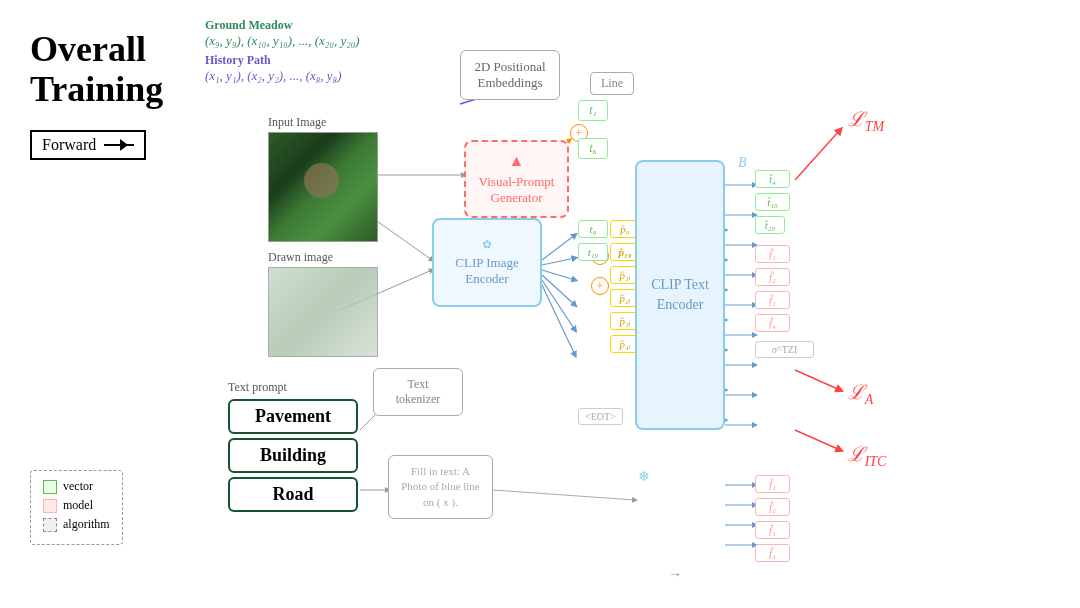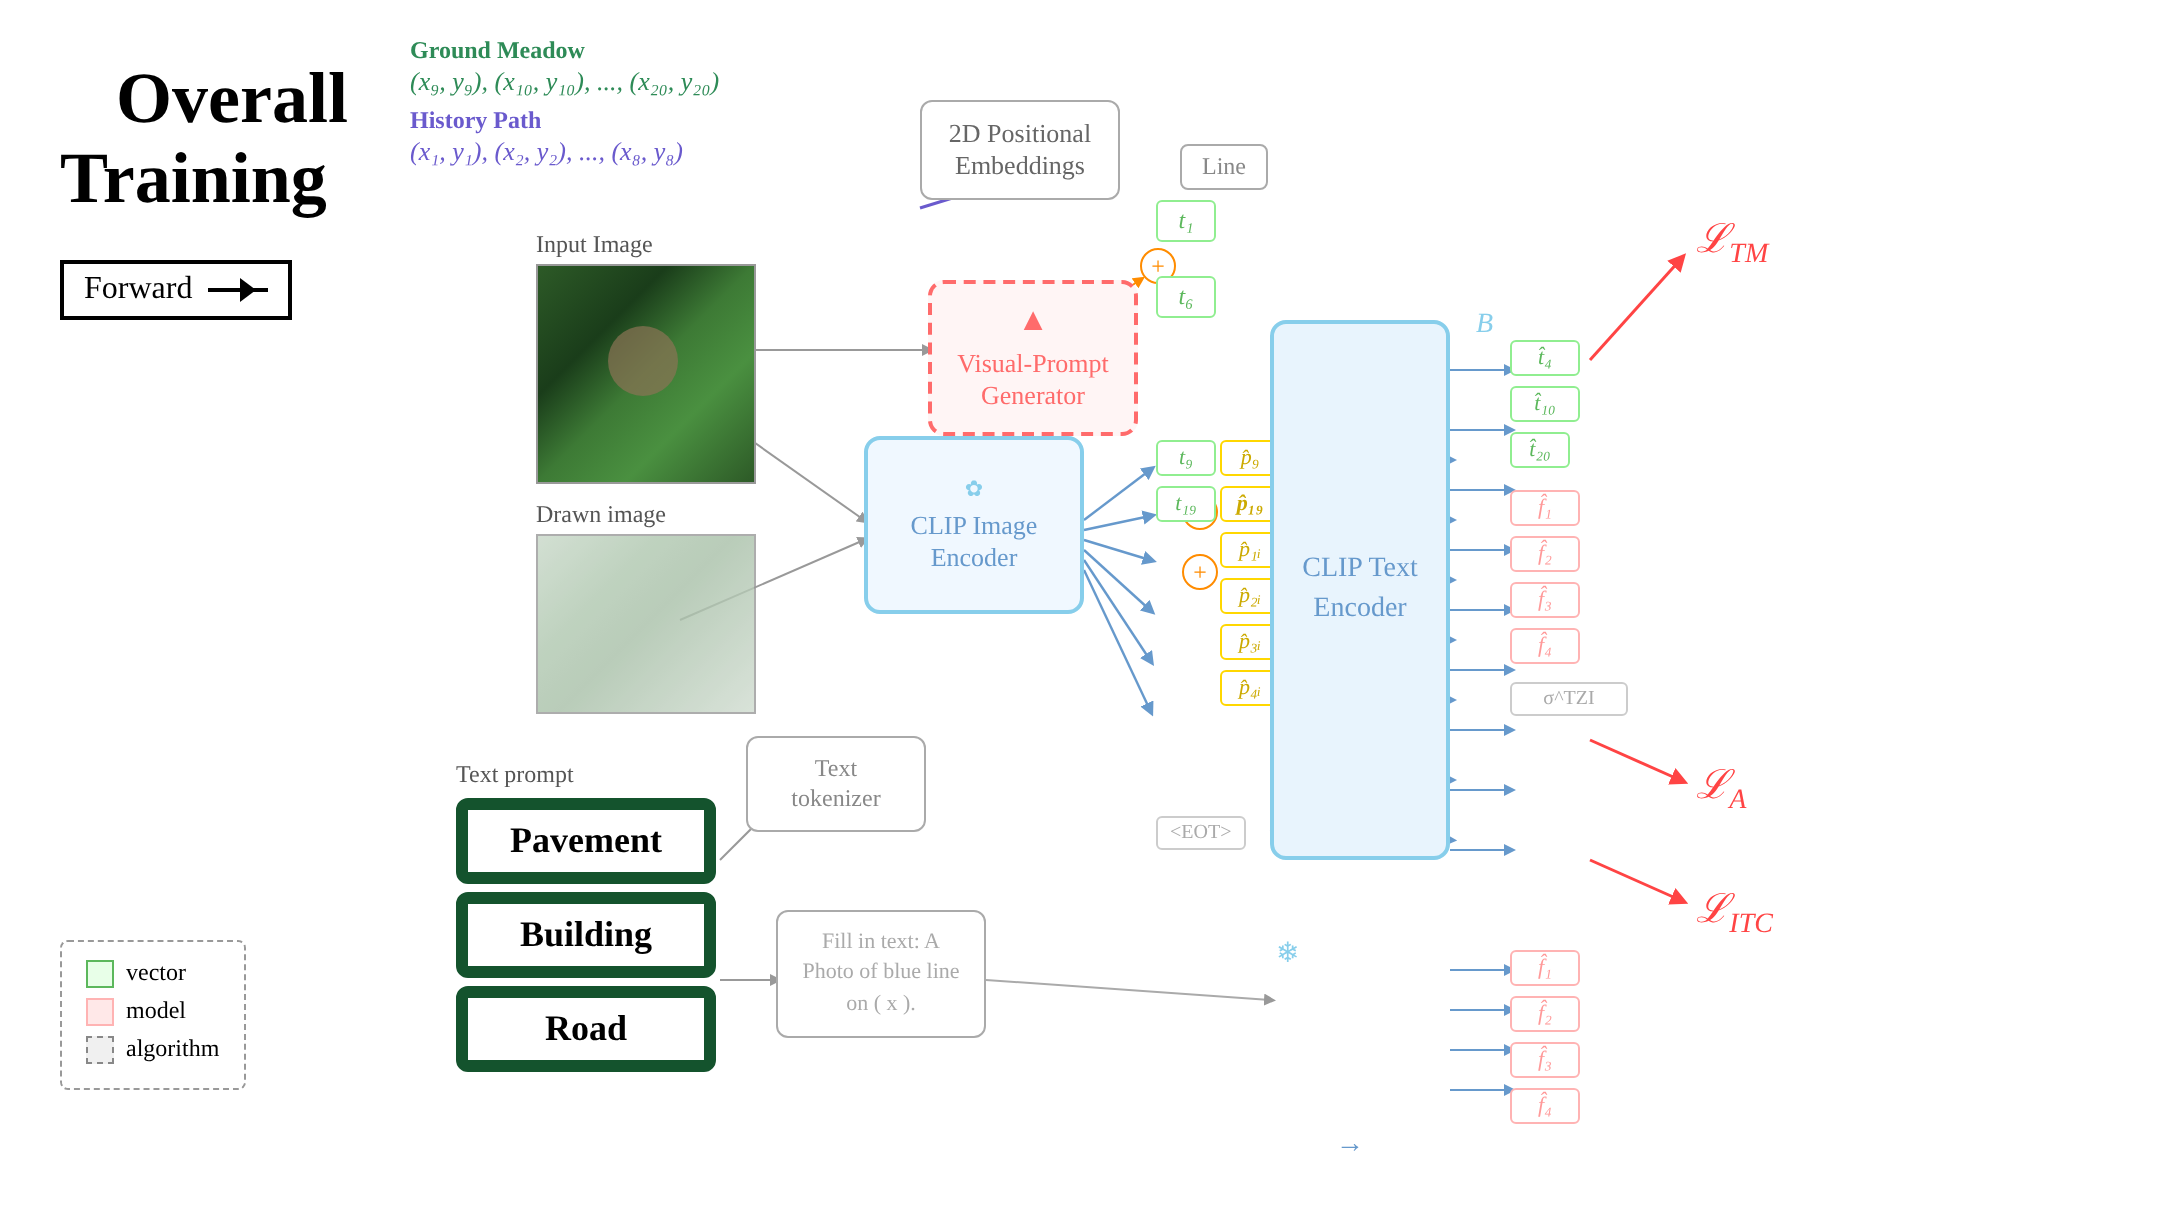--- a/index.html
+++ b/index.html
@@ -22,21 +22,20 @@
     
     .title-section {
       position: absolute;
       left: 30px;
       top: 30px;
     }
     .title-overall {
       font-size: 36px;
       font-weight: bold;
       line-height: 1.1;
-      margin-left: 28px;
     }
     .title-training {
       font-size: 36px;
       font-weight: bold;
       line-height: 1.1;
     }
     .forward-box {
       position: absolute;
       left: 30px;
       top: 130px;
@@ -150,21 +149,21 @@
       position: absolute;
       left: 228px;
       top: 380px;
     }
     .text-prompt-label {
       font-size: 12px;
       color: #555;
       margin-bottom: 4px;
     }
     .prompt-box {
-      border: 6px solid #14532d;
+      border: 2px solid #14532d;
       border-radius: 6px;
       padding: 5px 20px;
       font-size: 18px;
       font-weight: bold;
       text-align: center;
       margin-bottom: 4px;
       background: white;
       width: 130px;
     }
 

